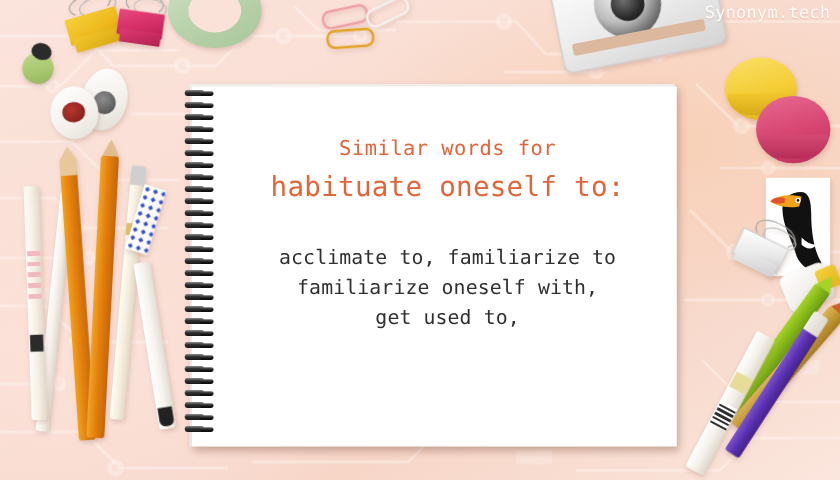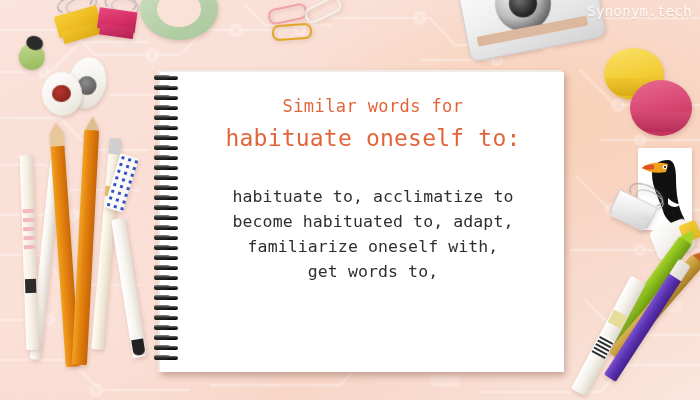--- a/index.html
+++ b/index.html
@@ -139,21 +139,21 @@
     position: absolute;
     left: 30px;
     top: 4px;
     width: 382px;
     height: 300px;
     z-index: 6;
     display: flex;
     flex-direction: column;
     align-items: center;
     box-sizing: border-box;
-    padding-top: 24px;
+    padding-top: 42px;
   }
   #similar-label {
     font-size: 17px;
     letter-spacing: 0.4px;
     color: #e2653a;
     white-space: nowrap;
   }
   #word-title {
     margin-top: 9px;
     font-size: 23px;
@@ -421,23 +421,22 @@
       <div class="ring" style="top:253px;"></div>
       <div class="ring" style="top:263px;"></div>
       <div class="ring" style="top:273px;"></div>
       <div class="ring" style="top:283px;"></div>
     </div>
 
     <div class="text-wrap">
       <div id="similar-label">Similar words for</div>
       <div id="word-title">habituate oneself to:</div>
       <div id="synonym-list">
-        <div class="syn-line">habituate to, acclimatize to</div>
-        <div class="syn-line">become habituated to, adapt,</div>
+        <div class="syn-line">acclimate to, familiarize to</div>
         <div class="syn-line">familiarize oneself with,</div>
-        <div class="syn-line">get words to,</div>
+        <div class="syn-line">get used to,</div>
       </div>
     </div>
   </div>
 
   <div id="watermark">Synonym.tech</div>
 
 </div>
 
 </body></html>

